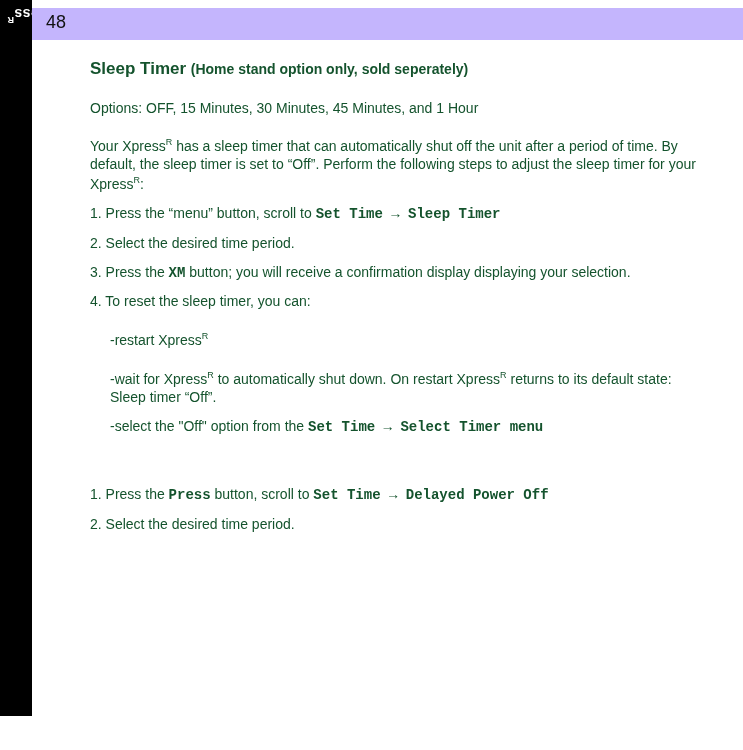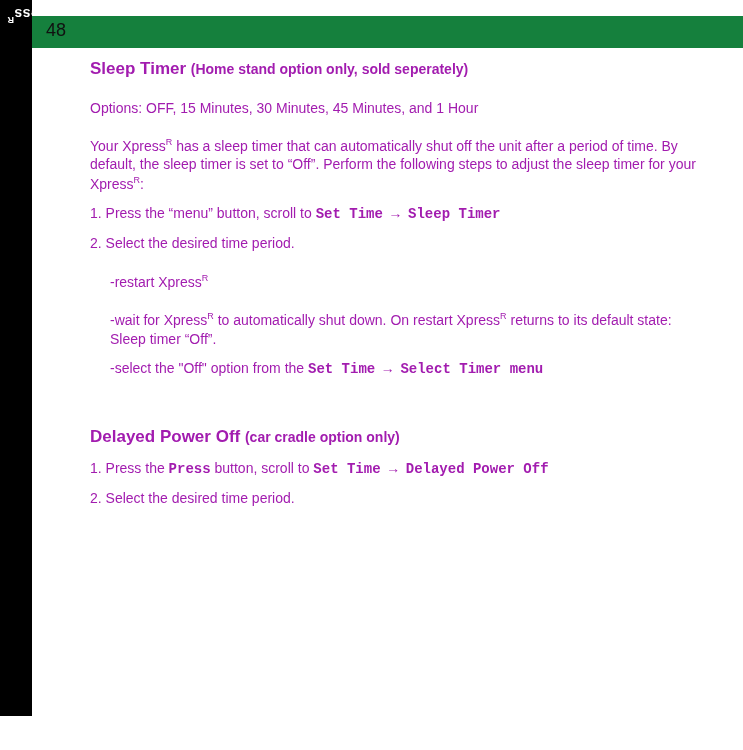--- a/index.html
+++ b/index.html
@@ -1,21 +1,21 @@
 <!DOCTYPE html>
 <html><head>
 <meta charset="utf-8">
 <style>
 * { margin: 0; padding: 0; box-sizing: border-box; }
 body { width: 743px; height: 750px; background: #fff; font-family: "Segoe UI", "Helvetica Neue", Arial, sans-serif; overflow: hidden; }
 .sidebar { position: absolute; left: 0; top: 0; width: 32px; height: 716px; background: #000; color: #fff; }
 .sidebar-text { position: absolute; top: 6px; left: 7px; font-size: 14px; font-weight: bold; white-space: nowrap; transform-origin: top left; transform: rotate(90deg) translateY(-100%); writing-mode: vertical-rl; text-orientation: mixed; letter-spacing: 0.5px; }
-.topbar { position: absolute; left: 32px; top: 16px; width: 711px; height: 32px; background: #15803d; color: #000; }
+.topbar { position: absolute; left: 32px; top: 8px; width: 711px; height: 32px; background: #c4b5fd; color: #000; }
 .page-num { position: absolute; left: 14px; top: 4px; font-size: 18px; font-weight: 500; color: #111; }
-.content { position: absolute; left: 90px; top: 58px; width: 610px; color: #a21caf; font-size: 14px; line-height: 1.35; }
+.content { position: absolute; left: 90px; top: 58px; width: 610px; color: #14532d; font-size: 14px; line-height: 1.35; }
 .h2 { font-size: 17px; font-weight: 600; margin-bottom: 4px; }
 .h2 .sub { font-size: 14px; font-weight: 600; }
 .p { margin-top: 18px; }
 .step { margin-top: 10px; }
 .indent { padding-left: 20px; margin-top: 19px; }
 .sup { font-size: 9px; vertical-align: super; }
 .bold { font-weight: 700; font-family: Liberation Mono, monospace; }
 .section2 { margin-top: 48px; }
 </style>
 </head>
@@ -42,37 +42,38 @@
   <div class="p">
     <span>Your Xpress</span><span class="sup">R</span><span> has a sleep timer that can automatically shut off the unit after a period of time. By default, the sleep timer is set to “Off”. Perform the following steps to adjust the sleep timer for your Xpress</span><span class="sup">R</span><span>:</span>
   </div>
 
   <div class="step">
     <span>1. Press the “menu” button, scroll to </span><span class="bold">Set Time → Sleep Timer</span>
   </div>
 
   <div class="step">2. Select the desired time period.</div>
 
+  <div class="step">
+    <span>3. Press the </span><span class="bold">XM</span><span> button; you will receive a confirmation display displaying your selection.</span>
+  </div>
 
   <div class="step">
+    <span>4. To reset the sleep timer, you can:</span>
     <div class="indent">
       <span>-restart Xpress</span><span class="sup">R</span>
     </div>
     <div class="indent" style="">
       <span>-wait for Xpress</span><span class="sup">R</span><span> to automatically shut down. On restart Xpress</span><span class="sup">R</span><span> returns to its default state: Sleep timer “Off”.</span>
     </div>
     <div class="indent" style="margin-top:10px;">
       <span>-select the "Off" option from the </span><span class="bold">Set Time → Select Timer menu</span>
     </div>
   </div>
 
   <div class="section2">
-    <div class="h2">
-      <span>Delayed Power Off </span><span class="sub">(car cradle option only)</span>
-    </div>
 
 
 
     <div class="step">
       <span>1. Press the </span><span class="bold">Press</span><span> button, scroll to </span><span class="bold">Set Time → Delayed Power Off</span>
     </div>
 
     <div class="step">2. Select the desired time period.</div>
   </div>
 

